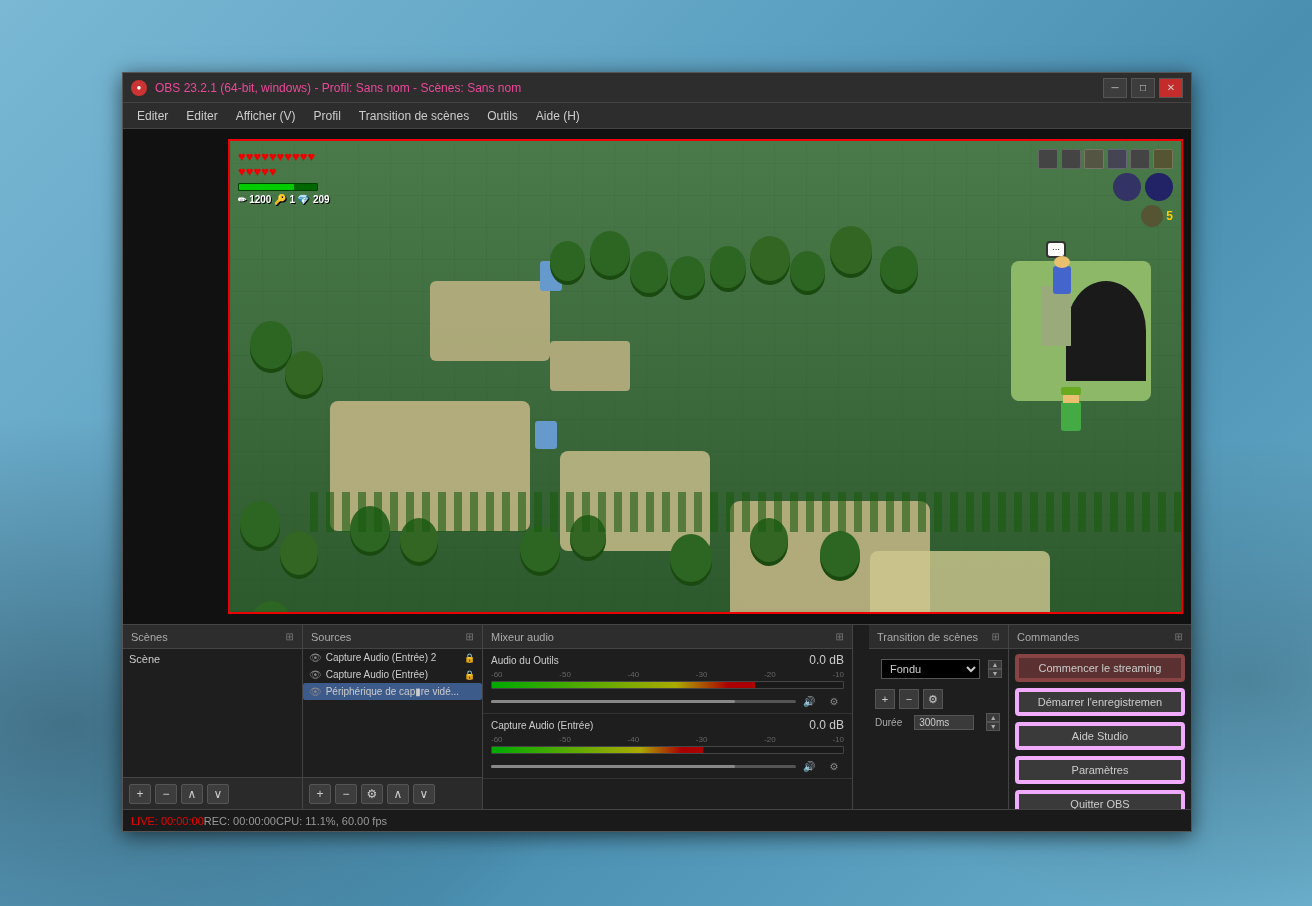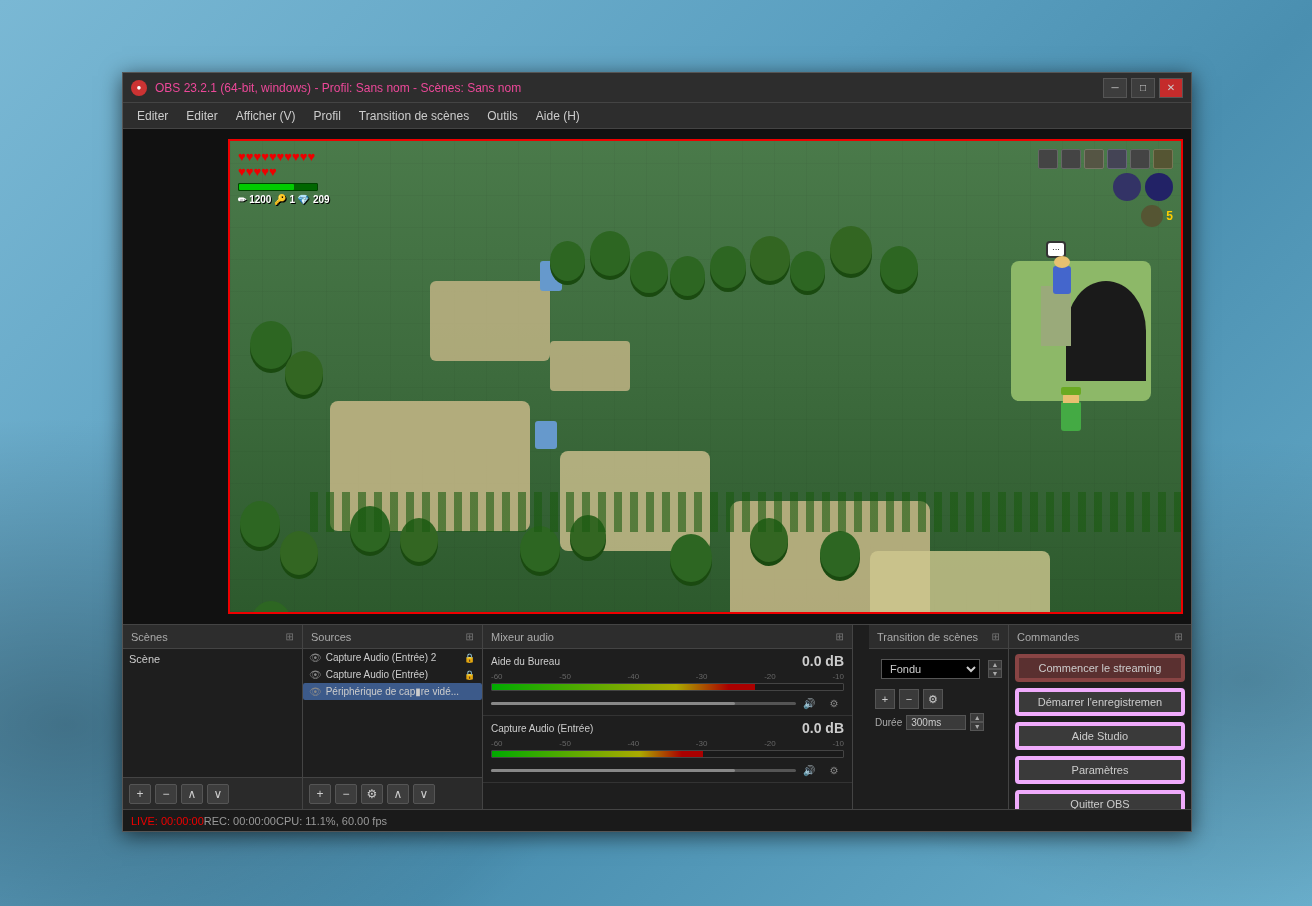--- a/index.html
+++ b/index.html
@@ -294,22 +294,21 @@
       justify-content: space-between;
       align-items: center;
       margin-bottom: 3px;
     }
     .audio-track-name {
       color: #ccc;
       font-size: 10px;
     }
     .audio-track-db {
       color: #ccc;
-      font-size: 14px;
-      font-weight: bold;
+      font-size: 12px;
     }
     .audio-meter {
       height: 8px;
       background: #1a1a1a;
       border: 1px solid #444;
       position: relative;
       margin-bottom: 4px;
       border-radius: 1px;
       overflow: hidden;
     }
@@ -396,21 +395,21 @@
       font-size: 11px;
       display: flex;
       align-items: center;
       justify-content: center;
       cursor: pointer;
     }
     .duration-field {
       display: flex;
       align-items: center;
       padding: 0 6px 4px;
-      gap: 4px;
+      gap: 12px;
     }
     .duration-label { color: #aaa; font-size: 10px; }
     .duration-value {
       background: #3a3a3a;
       border: 1px solid #555;
       color: #ccc;
       font-size: 10px;
       padding: 1px 4px;
       width: 60px;
     }
@@ -640,21 +639,21 @@
 
     <div class="panel audio-panel">
       <div class="panel-header">
         <span class="panel-title">Mixeur audio</span>
         <span class="panel-icon">⊞</span>
       </div>
       <div style="flex:1;overflow:hidden;">
 
         <div class="audio-track">
           <div class="audio-track-header">
-            <span class="audio-track-name">Aide du Bureau</span>
+            <span class="audio-track-name">Audio du Outils</span>
             <span class="audio-track-db">0.0 dB</span>
           </div>
           <div class="audio-labels">
             <span>-60</span>
             <span>-50</span>
             <span>-40</span>
             <span>-30</span>
             <span>-20</span>
             <span>-10</span>
           </div>

